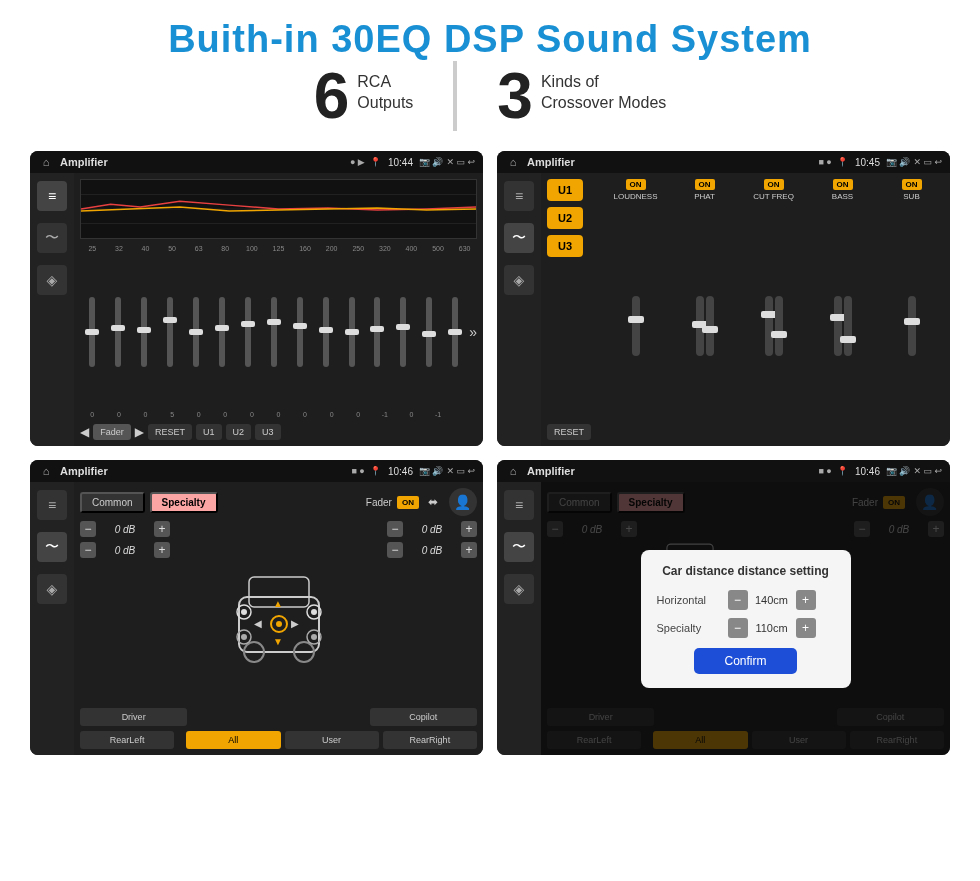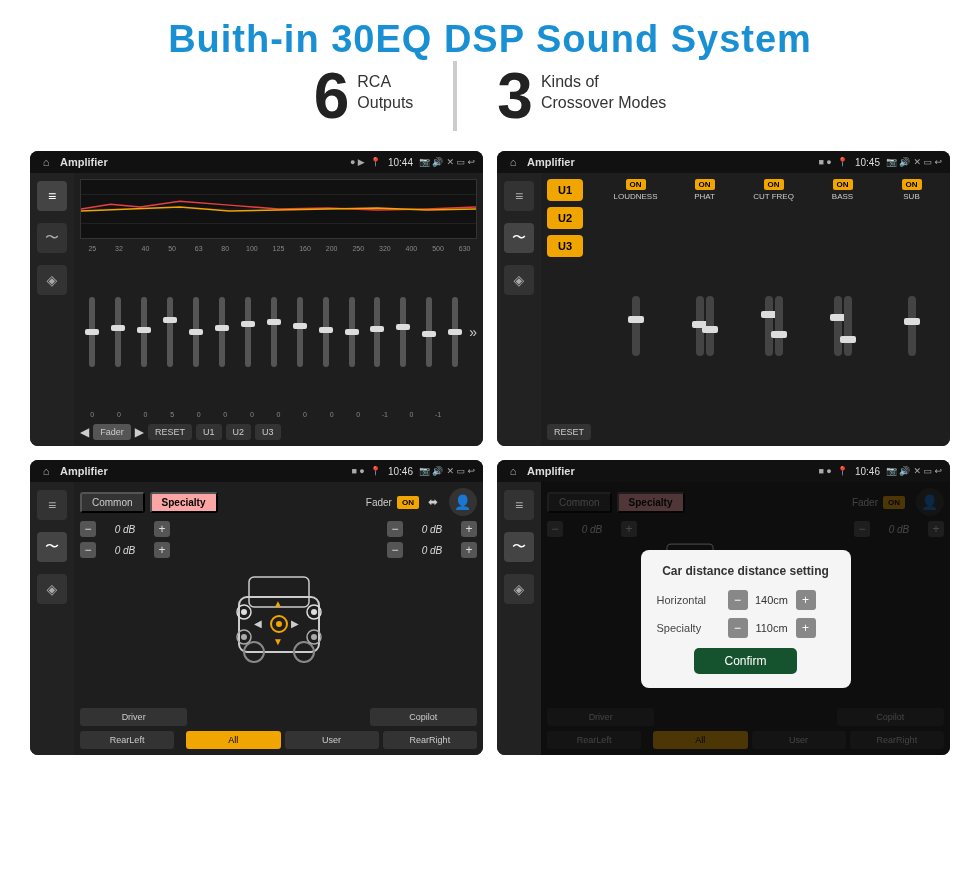--- a/index.html
+++ b/index.html
@@ -467,21 +467,21 @@
       align-items: center;
       justify-content: center;
     }
     .dialog-value {
       font-size: 11px;
       color: #333;
       min-width: 40px;
       text-align: center;
     }
     .dialog-confirm-btn {
-      background: #14532d;
+      background: #1d4ed8;
       color: #fff;
       border: none;
       border-radius: 5px;
       padding: 6px 30px;
       font-size: 12px;
       cursor: pointer;
       display: block;
       margin: 10px auto 0;
     }
 

